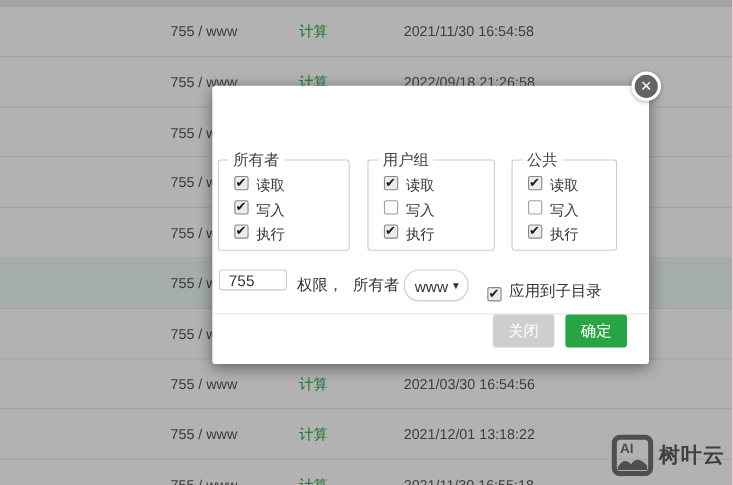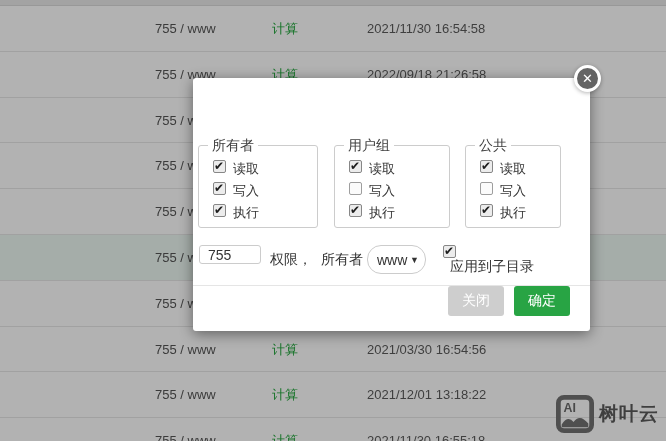--- a/index.html
+++ b/index.html
@@ -45,21 +45,21 @@
   .perm-input{position:absolute;left:6px;top:0;width:62px;height:19px;box-sizing:border-box;
               border:1px solid #ccc;border-radius:3px;padding:0 8px;font-size:14px;color:#333;
               font-family:"Liberation Sans","DejaVu Sans",sans-serif;outline:none;}
   .perm-label{position:absolute;left:77px;top:0;line-height:29px;font-size:14px;color:#333;}
   .owner-label{position:absolute;left:128px;top:0;line-height:29px;font-size:14px;color:#333;}
   .owner-select{position:absolute;left:174px;top:0;width:59px;height:29px;box-sizing:border-box;
                 border:1px solid #ccc;border-radius:14px;display:flex;align-items:center;
                 padding:0 6px 0 9px;cursor:pointer;background:#fff;}
   .owner-select .val{font-size:14px;color:#333;flex:1;}
   .owner-select .arrow{font-size:9px;color:#333;}
-  .apply-wrap{position:absolute;left:250px;top:0;height:29px;display:flex;align-items:flex-start;cursor:pointer;flex-direction:column;}
+  .apply-wrap{position:absolute;left:250px;top:0;height:29px;display:flex;align-items:flex-end;cursor:pointer;}
   .apply-wrap .lbl{font-size:14px;color:#333;margin-left:7px;}
 
   .modal-footer{position:absolute;left:0;right:0;bottom:0;height:46px;border-top:1px solid #e5e5e5;
                 display:flex;justify-content:flex-end;align-items:flex-start;padding-right:20px;box-sizing:border-box;}
   .btn{height:30px;border:none;border-radius:3px;font-size:14px;color:#fff;padding:0 14px;
        cursor:pointer;font-family:"Liberation Sans","DejaVu Sans",sans-serif;}
   .btn-close{background:#cecece;margin-right:10px;}
   .btn-ok{background:#28a444;}
 
   

